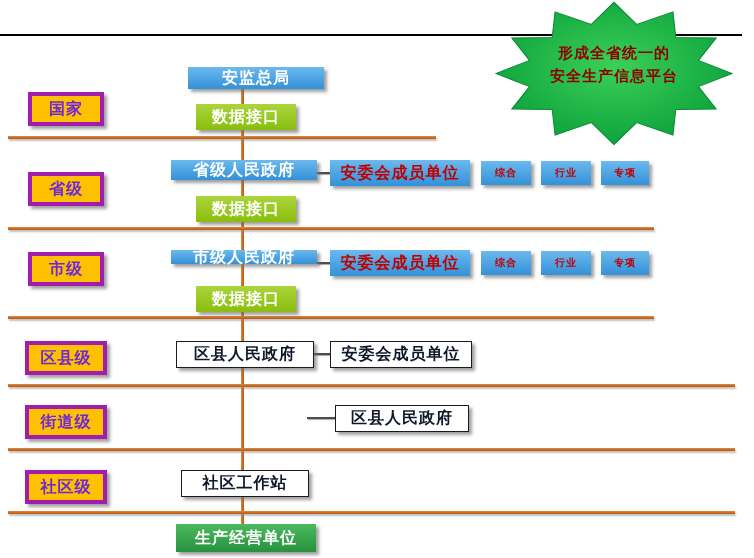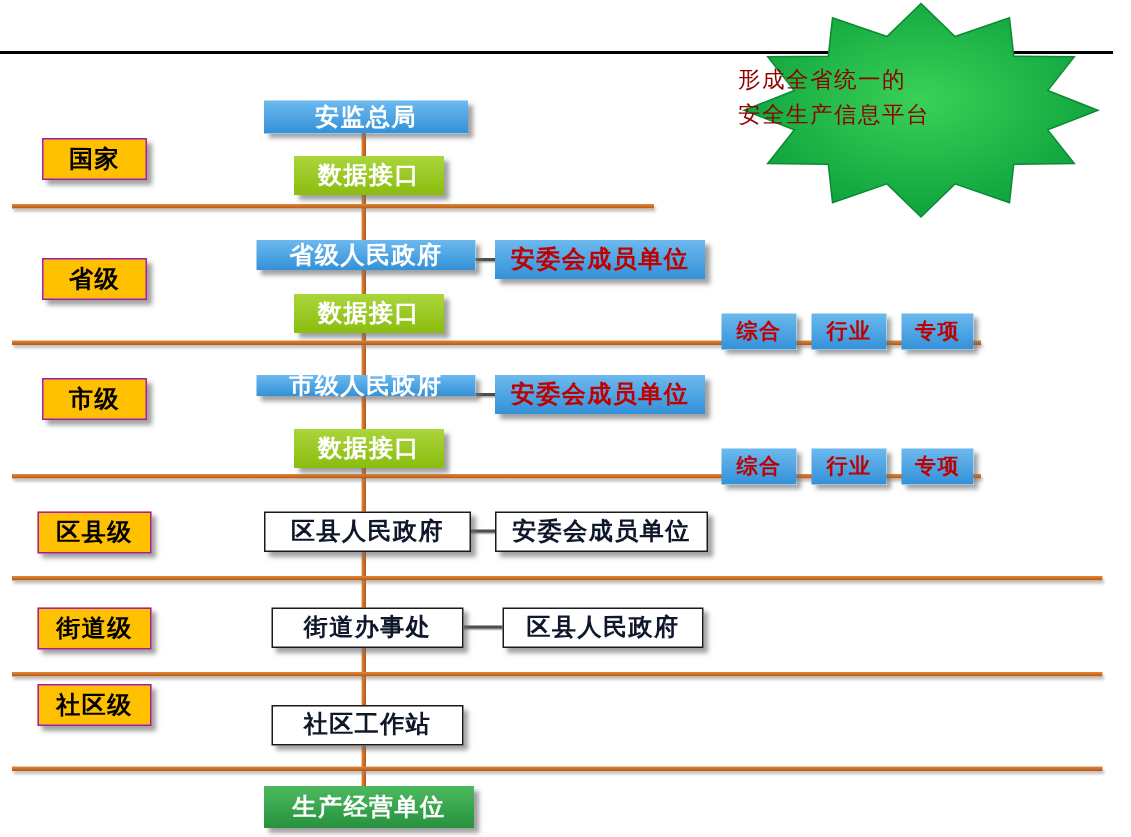--- a/index.html
+++ b/index.html
@@ -11,33 +11,33 @@
   .hline{position:absolute;height:3px;background:linear-gradient(180deg,#e08a3c,#b85511);
          box-shadow:1px 2px 2px rgba(140,140,140,.55);z-index:0;}
   .vline{position:absolute;left:241px;top:80px;width:3px;height:452px;
          background:linear-gradient(90deg,#e08a3c,#b85511);z-index:0;}
   .conn{position:absolute;height:2px;background:#4d4d4d;box-shadow:1px 1px 1px rgba(0,0,0,.35);z-index:0;}
 
   
   .box{position:absolute;display:flex;align-items:center;justify-content:center;
        font-weight:bold;font-size:16px;letter-spacing:1px;z-index:2;
        box-shadow:3px 3px 3px rgba(110,110,110,.65);}
-  .lvl{background:#ffc000;border:1px solid #a21caf;color:#000000;}
+  .lvl{background:#ffc000;border:4px solid #a21caf;color:#6d28d9;}
   .blue{background:linear-gradient(180deg,#6cb9ee,#3391d8);color:#fff;}
   .blue-red{background:linear-gradient(180deg,#6cb9ee,#3391d8);color:#c00000;}
-  .tag{background:linear-gradient(180deg,#6cb9ee,#3391d8);color:#c00000;font-size:14px;letter-spacing:1px;margin-top:48px;}
+  .tag{background:linear-gradient(180deg,#6cb9ee,#3391d8);color:#c00000;font-size:10px;letter-spacing:1px;}
   .green{background:linear-gradient(180deg,#abd53c,#8abd0e);color:#fff;}
   .darkgreen{background:linear-gradient(180deg,#4cb95e,#27913e);color:#fff;}
   .whitebox{background:#fff;border:1px solid #1a1a1a;color:#0f172a;}
 
   
   .burst{position:absolute;left:492px;top:0;width:244px;height:148px;z-index:3;}
   .burst svg{position:absolute;left:0;top:0;width:100%;height:100%;}
-  .burst-text{position:absolute;left:0;top:42px;width:100%;text-align:left;
-              color:#8f0000;font-weight:normal;font-size:15px;line-height:23px;letter-spacing:1px;}
+  .burst-text{position:absolute;left:0;top:42px;width:100%;text-align:center;
+              color:#8f0000;font-weight:bold;font-size:15px;line-height:23px;letter-spacing:1px;}
 </style>
 </head>
 <body>
 
 <div class="stage">
 
   <div class="topline"></div>
   <div class="vline"></div>
 
   <div class="hline" style="left:8px;top:136px;width:428px"></div>
@@ -50,43 +50,42 @@
   <div class="conn" style="left:317px;top:172px;width:13px"></div>
   <div class="conn" style="left:317px;top:262px;width:13px"></div>
   <div class="conn" style="left:312px;top:353px;width:18px"></div>
   <div class="conn" style="left:307px;top:417px;width:28px"></div>
 
   <div class="box lvl" style="left:28px;top:92px;width:68px;height:26px">国家</div>
   <div class="box lvl" style="left:28px;top:172px;width:68px;height:26px">省级</div>
   <div class="box lvl" style="left:28px;top:252px;width:68px;height:26px">市级</div>
   <div class="box lvl" style="left:25px;top:341px;width:74px;height:26px">区县级</div>
   <div class="box lvl" style="left:25px;top:405px;width:74px;height:26px">街道级</div>
-  <div class="box lvl" style="left:25px;top:456px;width:74px;height:26px">社区级</div>
+  <div class="box lvl" style="left:25px;top:470px;width:74px;height:26px">社区级</div>
 
-  <div class="box blue" style="left:176px;top:67px;width:136px;height:22px">安监总局</div>
+  <div class="box blue" style="left:188px;top:67px;width:136px;height:22px">安监总局</div>
   <div class="box green" style="left:196px;top:104px;width:100px;height:26px">数据接口</div>
 
   <div class="box blue" style="left:171px;top:160px;width:146px;height:20px">省级人民政府</div>
   <div class="box blue-red" style="left:330px;top:160px;width:140px;height:26px">安委会成员单位</div>
   <div class="box tag" style="left:481px;top:161px;width:50px;height:24px">综合</div>
   <div class="box tag" style="left:541px;top:161px;width:50px;height:24px">行业</div>
   <div class="box tag" style="left:601px;top:161px;width:48px;height:24px">专项</div>
   <div class="box green" style="left:196px;top:196px;width:100px;height:26px">数据接口</div>
 
   <div class="box blue" style="left:171px;top:250px;width:146px;height:14px">市级人民政府</div>
   <div class="box blue-red" style="left:330px;top:250px;width:140px;height:26px">安委会成员单位</div>
   <div class="box tag" style="left:481px;top:251px;width:50px;height:24px">综合</div>
   <div class="box tag" style="left:541px;top:251px;width:50px;height:24px">行业</div>
   <div class="box tag" style="left:601px;top:251px;width:48px;height:24px">专项</div>
   <div class="box green" style="left:196px;top:286px;width:100px;height:26px">数据接口</div>
 
   <div class="box whitebox" style="left:176px;top:341px;width:136px;height:25px">区县人民政府</div>
   <div class="box whitebox" style="left:330px;top:341px;width:140px;height:25px">安委会成员单位</div>
 
-  <div class="box whitebox" style="left:181px;top:405px;width:126px;height:25px">街道办事处</div>
   <div class="box whitebox" style="left:335px;top:405px;width:132px;height:25px">区县人民政府</div>
 
   <div class="box whitebox" style="left:181px;top:470px;width:126px;height:25px">社区工作站</div>
 
   <div class="box darkgreen" style="left:176px;top:524px;width:140px;height:28px">生产经营单位</div>
 
   <div class="burst">
     <svg viewBox="0 0 240 145">
       <defs>
         <radialGradient id="bg" cx="50%" cy="45%" r="65%">

